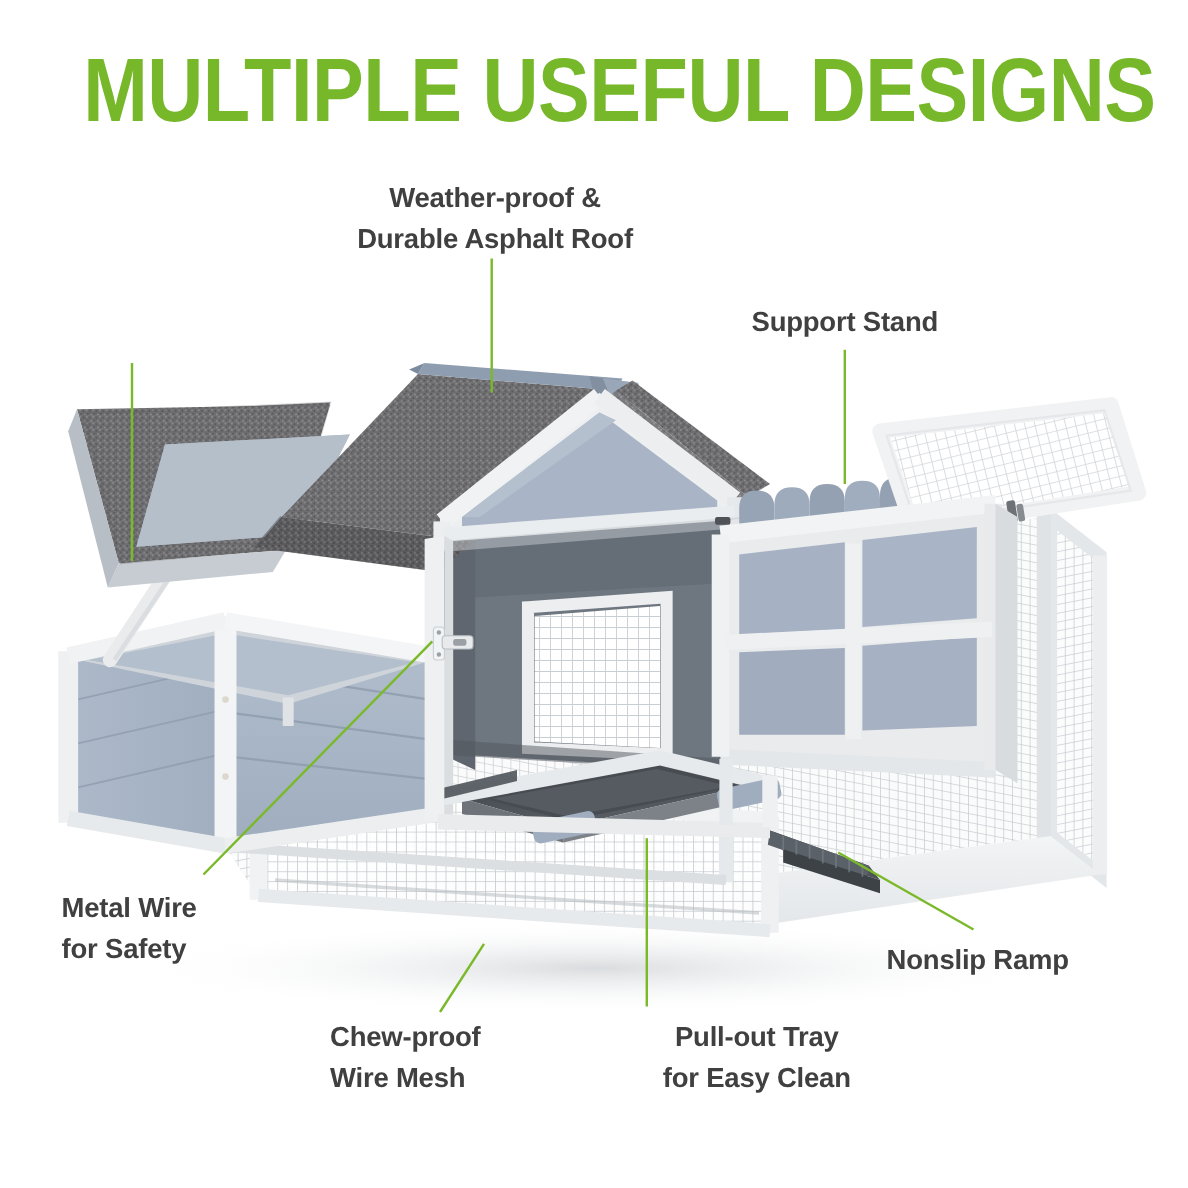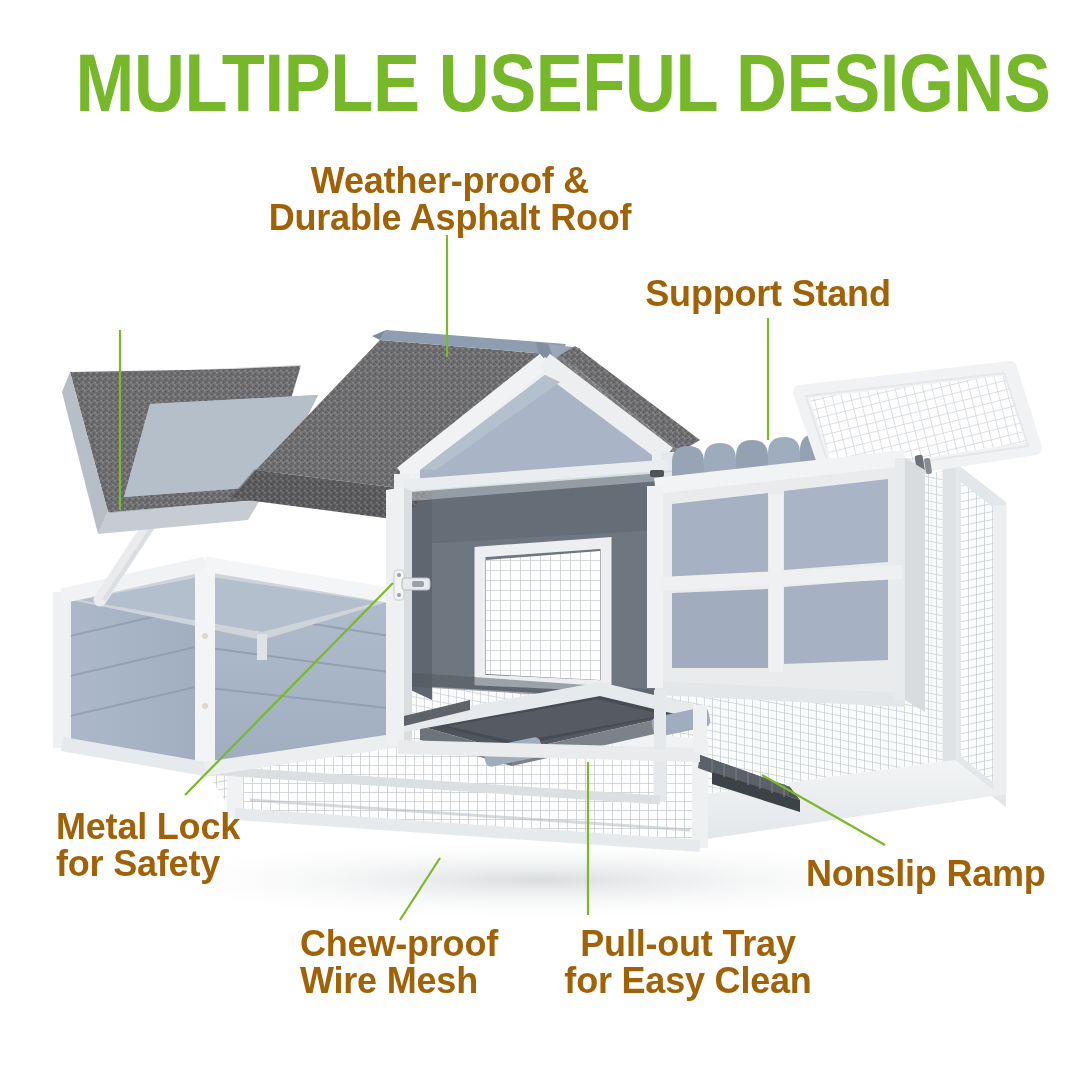--- a/index.html
+++ b/index.html
@@ -24,23 +24,23 @@
     letter-spacing:-0.5px;
     color:#76b82a;
     transform:scaleX(0.86);
     transform-origin:50% 50%;
     white-space:nowrap;
   }
 
   
   .label{
     position:absolute;
-    color:#a16207;
+    color:#404040;
     font-weight:bold;
-    font-size:36px;
+    font-size:25px;
     line-height:37px;
     white-space:pre-line;
     letter-spacing:-0.2px;
   }
   .label.c{text-align:center;}
   .label.l{text-align:left;}
 
   
   #art{position:absolute;left:0;top:0;width:1080px;height:1080px;}
 </style>
@@ -386,21 +386,21 @@
       <path d="M885 845 L762 775"></path>
     </g>
   </svg>
 
   <div class="label c" style="left:250px;top:162px;width:400px;">Weather-proof &amp;
 Durable Asphalt Roof</div>
 
 
   <div class="label c" style="left:618px;top:275px;width:300px;">Support Stand</div>
 
-  <div class="label l" style="left:56px;top:808px;width:260px;">Metal Lock
+  <div class="label l" style="left:56px;top:808px;width:260px;">Metal Wire
 for Safety</div>
 
   <div class="label l" style="left:300px;top:925px;width:260px;">Chew-proof
 Wire Mesh</div>
 
   <div class="label l" style="left:538px;top:925px;width:300px;text-align:center;">Pull-out Tray
 for Easy Clean</div>
 
   <div class="label l" style="left:806px;top:855px;width:280px;">Nonslip Ramp</div>
 

